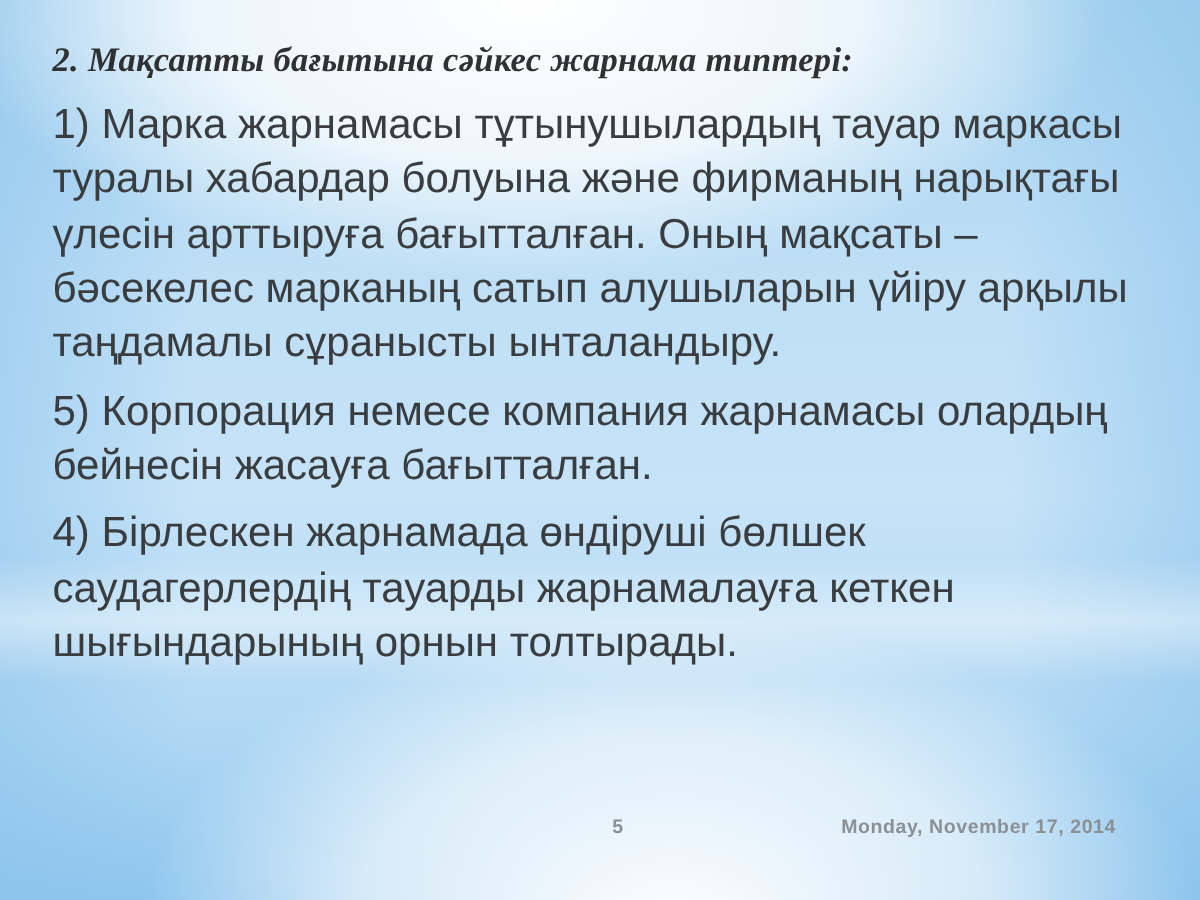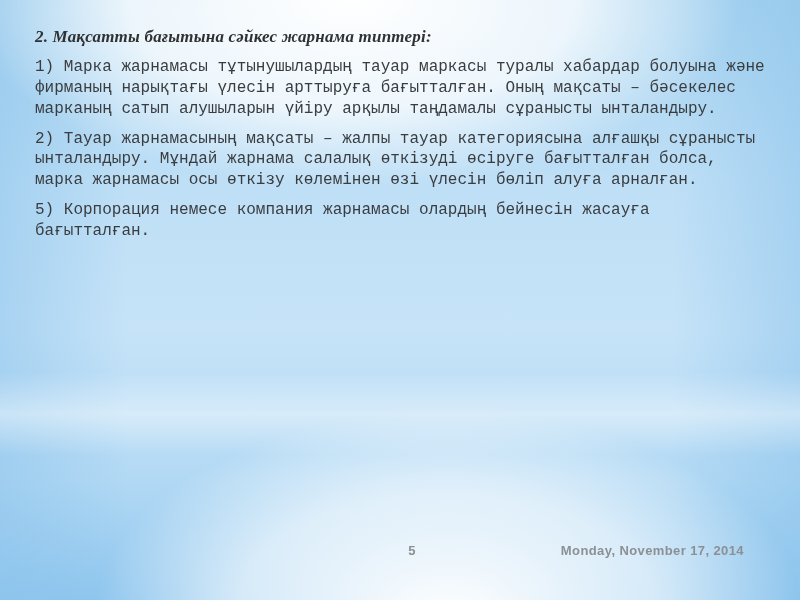--- a/index.html
+++ b/index.html
@@ -29,29 +29,29 @@
         rgba(139,195,235,0) 84%, rgba(139,195,235,0.50) 100%),
       linear-gradient(180deg,
         #a7d3f0 0%, #bedff6 30%, #c6e3f8 55%, #b2d9f4 80%, #8fc6ee 100%);
     background-color: #b5dcf5;
   }
   .title {
     margin: 0 0 10px 0;
     font-family: "Liberation Serif", "DejaVu Serif", serif;
     font-style: italic;
     font-weight: bold;
-    font-size: 17px;
+    font-size: 23px;
     line-height: 1.25;
     color: #2f3133;
     letter-spacing: 0.2px;
   }
   .body-text {
     margin: 0 0 9px 0;
-    font-family: Liberation Mono, monospace;
-    font-size: 16px;
+    font-family: Liberation Sans, sans-serif;
+    font-size: 28px;
     line-height: 1.3;
     color: #3a3d40;
   }
   .footer {
     position: absolute;
     top: 543px;
     left: 0;
     right: 0;
     height: 20px;
     font-family: "Liberation Sans", "DejaVu Sans", sans-serif;
@@ -71,23 +71,23 @@
   }
 </style>
 </head>
 <body>
 
 <div class="slide">
   <h1 class="title">2. Мақсатты бағытына сәйкес жарнама типтері:</h1>
 
   <p class="body-text">1) Марка жарнамасы тұтынушылардың тауар маркасы туралы хабардар болуына және фирманың нарықтағы үлесін арттыруға бағытталған. Оның мақсаты – бәсекелес марканың сатып алушыларын үйіру арқылы таңдамалы сұранысты ынталандыру.</p>
 
-  <p class="body-text">2) Тауар жарнамасының мақсаты – жалпы тауар категориясына алғашқы сұранысты ынталандыру. Мұндай жарнама салалық өткізуді өсіруге бағытталған болса, марка жарнамасы осы өткізу көлемінен өзі үлесін бөліп алуға арналған.</p>
 
   <p class="body-text">5) Корпорация немесе компания жарнамасы олардың бейнесін жасауға бағытталған.</p>
 
+  <p class="body-text">4) Бірлескен жарнамада өндіруші бөлшек саудагерлердің тауарды жарнамалауға кеткен шығындарының орнын толтырады.</p>
 
 
   <div class="footer">
     <span class="page-number">5</span>
     <span class="date-stamp">Monday, November 17, 2014</span>
   </div>
 </div>
 
 </body></html>

